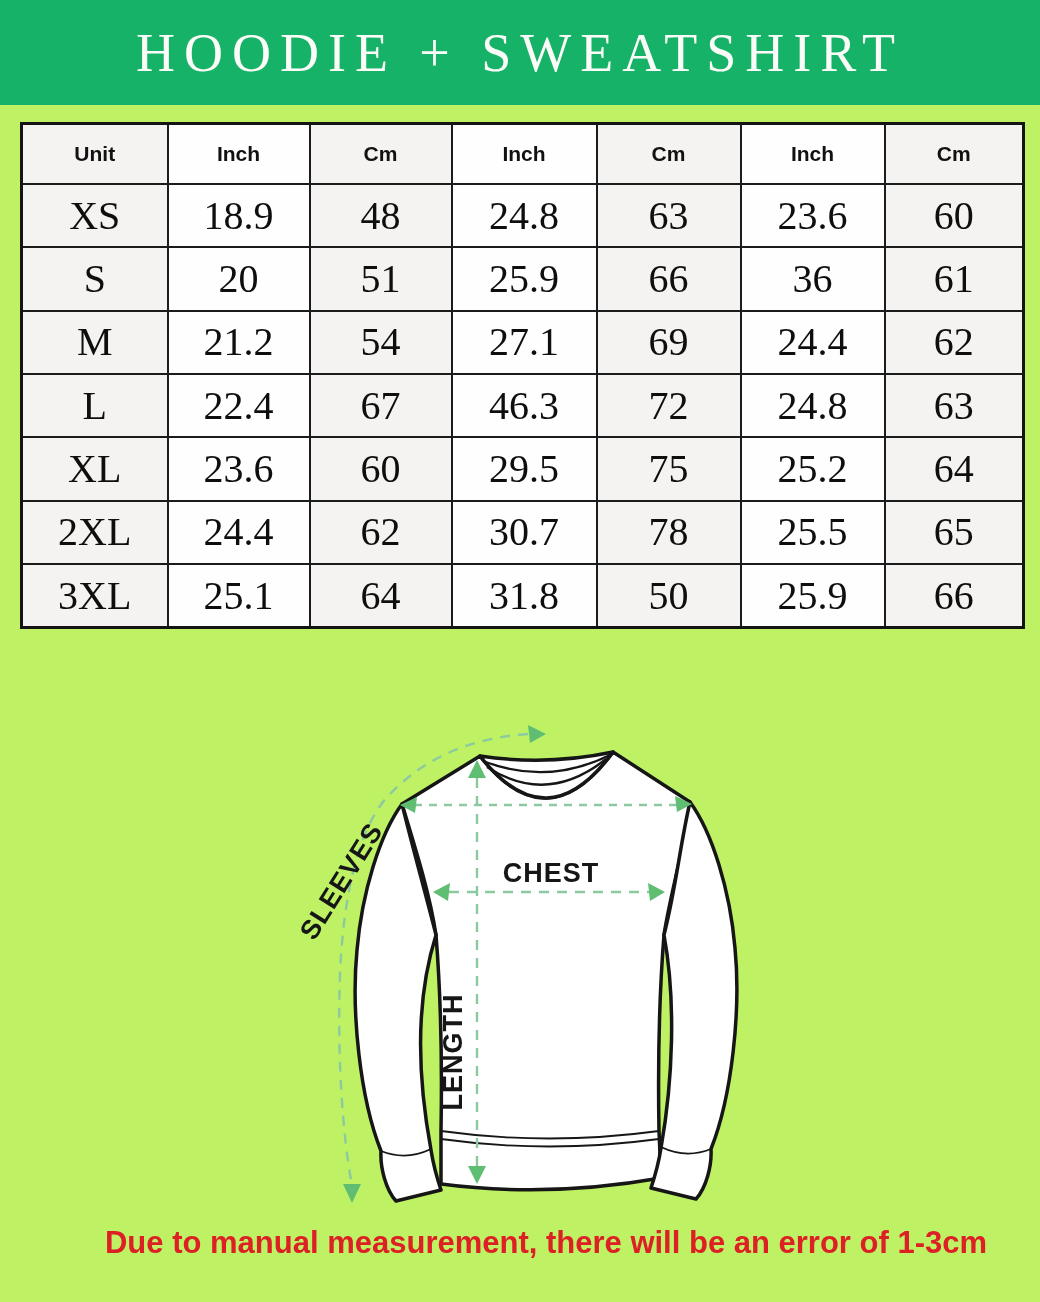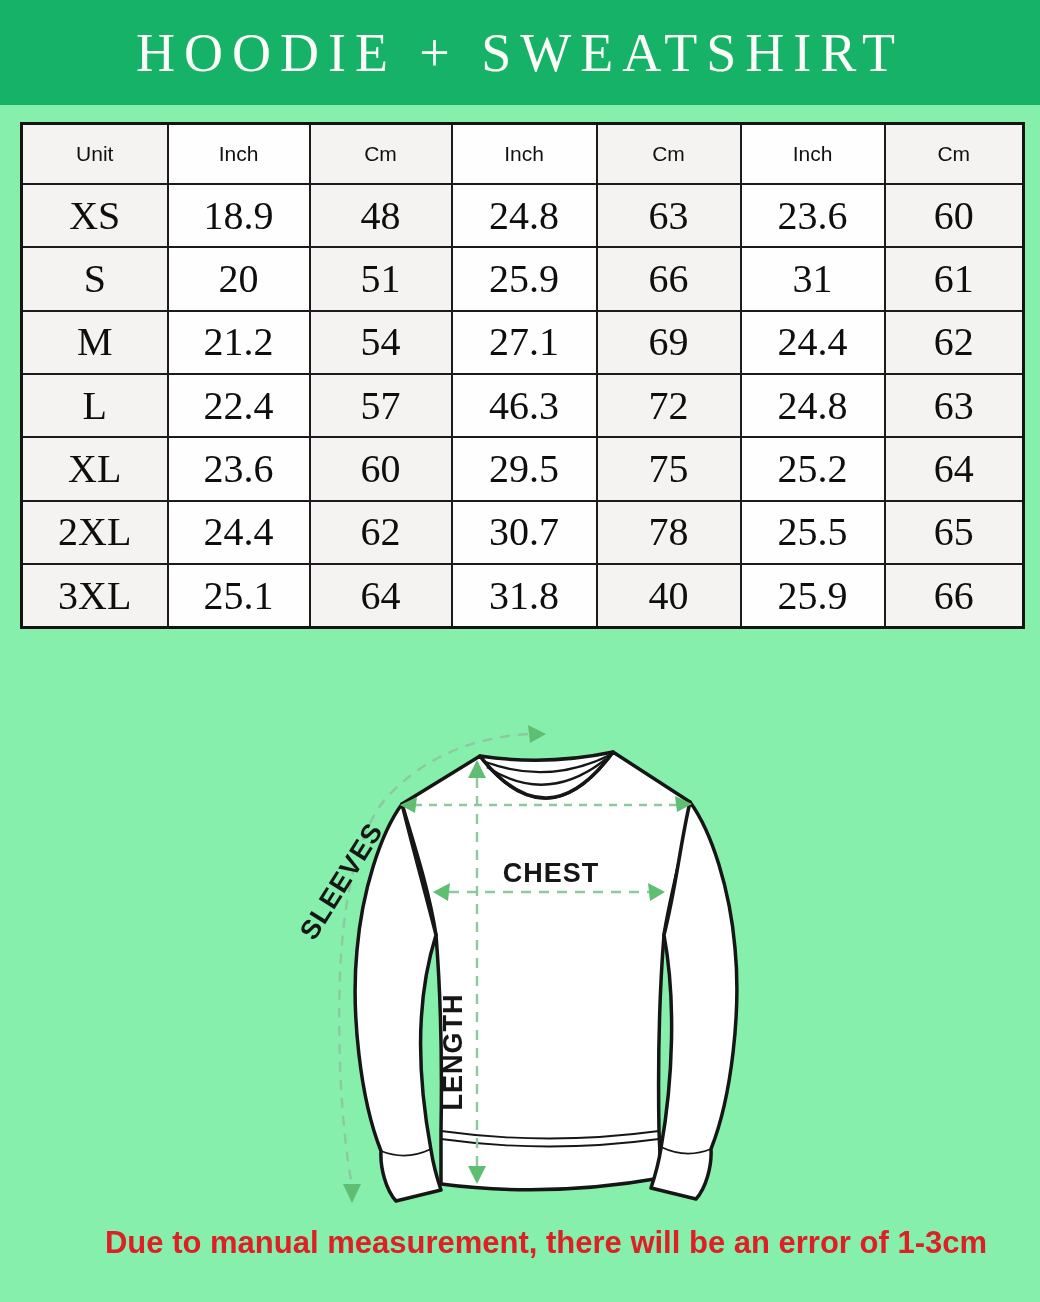--- a/index.html
+++ b/index.html
@@ -1,18 +1,18 @@
 <!DOCTYPE html>
 <html><head>
 <meta charset="utf-8">
 <style>
   html,body{margin:0;padding:0;background:#ffffff;}
   .page{
     position:relative;width:1040px;height:1302px;margin:0 auto;
-    background:#86efac;overflow:hidden;
+    background:#bef264;overflow:hidden;
     font-family:"Liberation Sans",sans-serif;
   }
   
   .banner{
     position:absolute;left:0;top:0;width:1040px;height:105px;
     background:#16b267;display:flex;align-items:center;justify-content:center;
   }
   .banner h1{
     margin:0;font-family:"Liberation Serif","DejaVu Serif",serif;
     font-weight:400;font-size:54px;letter-spacing:9px;color:#fbfcf7;
@@ -22,21 +22,21 @@
   table.size-table{
     position:absolute;left:20px;top:122px;width:1002px;height:507px;
     border-collapse:collapse;table-layout:fixed;
     border:3px solid #141414;
   }
   .size-table th,.size-table td{
     border:2px solid #1b1b1b;text-align:center;vertical-align:middle;
     padding:0;overflow:hidden;
   }
   .size-table thead tr.r1 th{height:57px;font-size:21px;font-weight:bold;color:#111;background:#f4f3f1;letter-spacing:.4px;}
-  .size-table thead tr.r2 th{height:58px;font-size:21px;font-weight:normal;color:#111;}
+  .size-table thead tr.r2 th{height:58px;font-size:21px;font-weight:bold;color:#111;}
   .size-table tbody tr{height:44px;}
   .size-table td{
     font-family:"Liberation Serif","DejaVu Serif",serif;
     font-size:40px;color:#0e0e0e;line-height:1;
   }
   .size-table .cm,.size-table .size,.size-table th.gray{background:#f4f3f1;}
   .size-table .inch,.size-table th.white{background:#fefefe;margin-left:41px;}
   
   .diagram{position:absolute;left:0;top:660px;width:1040px;height:560px;}
   .diagram svg{display:block;width:1040px;height:560px;}
@@ -91,36 +91,36 @@
           <td class="cm">63</td>
           <td class="inch">23.6</td>
           <td class="cm">60</td>
         </tr>
         <tr>
           <td class="size">S</td>
           <td class="inch">20</td>
           <td class="cm">51</td>
           <td class="inch">25.9</td>
           <td class="cm">66</td>
-          <td class="inch">31</td>
+          <td class="inch">36</td>
           <td class="cm">61</td>
         </tr>
         <tr>
           <td class="size">M</td>
           <td class="inch">21.2</td>
           <td class="cm">54</td>
           <td class="inch">27.1</td>
           <td class="cm">69</td>
           <td class="inch">24.4</td>
           <td class="cm">62</td>
         </tr>
         <tr>
           <td class="size">L</td>
           <td class="inch">22.4</td>
-          <td class="cm">57</td>
+          <td class="cm">67</td>
           <td class="inch">46.3</td>
           <td class="cm">72</td>
           <td class="inch">24.8</td>
           <td class="cm">63</td>
         </tr>
         <tr>
           <td class="size">XL</td>
           <td class="inch">23.6</td>
           <td class="cm">60</td>
           <td class="inch">29.5</td>
@@ -135,21 +135,21 @@
           <td class="inch">30.7</td>
           <td class="cm">78</td>
           <td class="inch">25.5</td>
           <td class="cm">65</td>
         </tr>
         <tr>
           <td class="size">3XL</td>
           <td class="inch">25.1</td>
           <td class="cm">64</td>
           <td class="inch">31.8</td>
-          <td class="cm">40</td>
+          <td class="cm">50</td>
           <td class="inch">25.9</td>
           <td class="cm">66</td>
         </tr>
       </tbody>
   </table>
 
   <div class="diagram">
     <svg viewBox="0 660 1040 560" xmlns="http://www.w3.org/2000/svg">
 
       <path class="garment" d="M402,804 L480,756 Q547,842 613,752 L690,802

